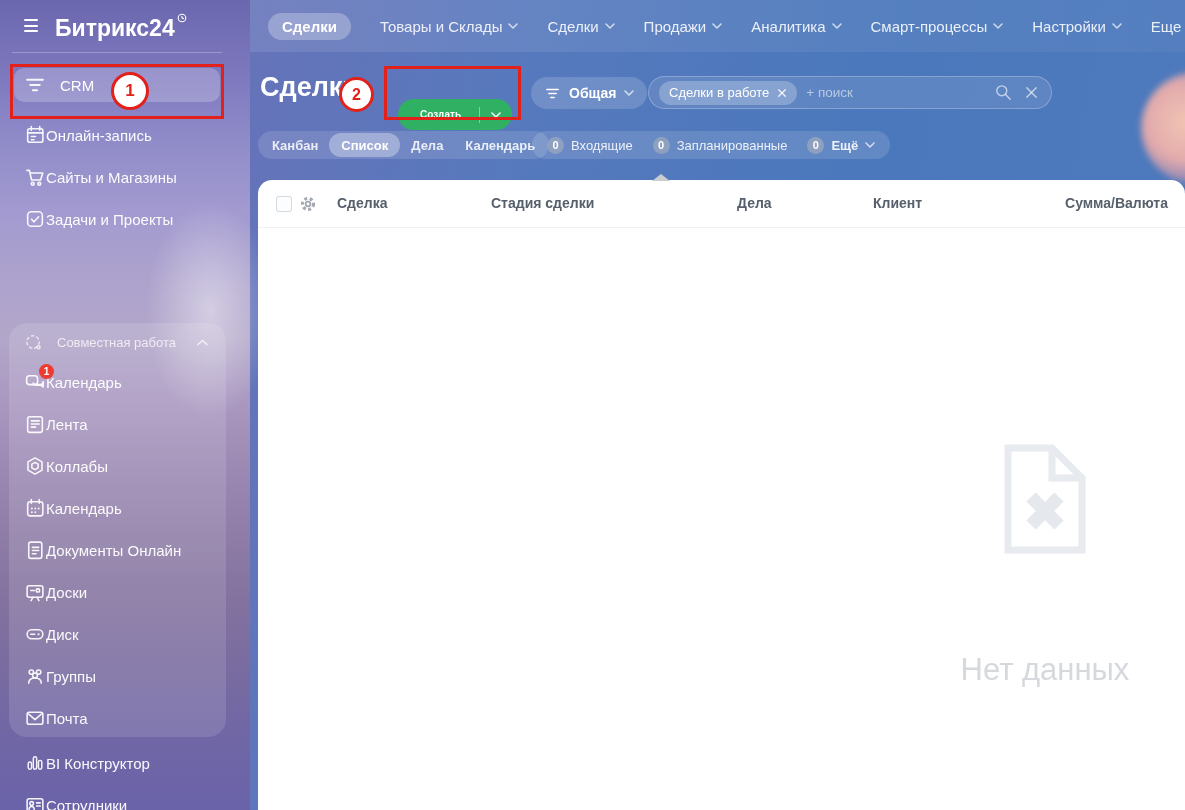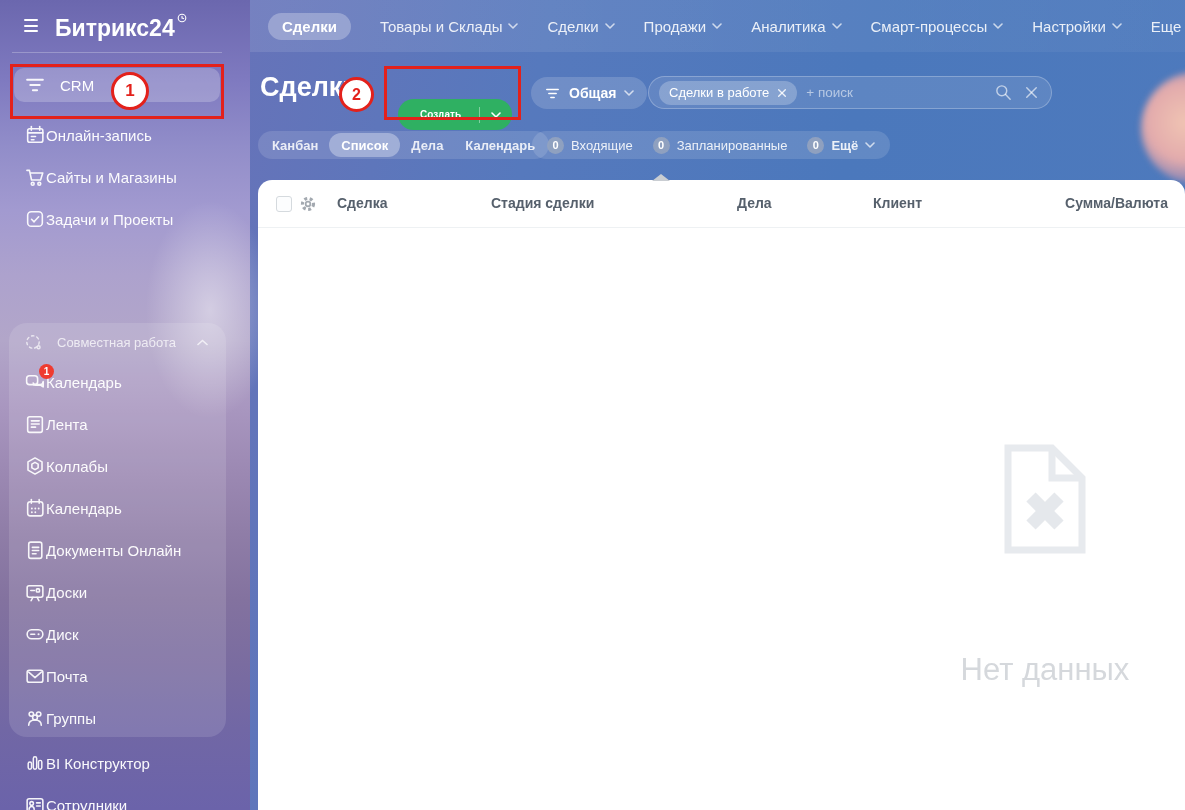--- a/index.html
+++ b/index.html
@@ -425,36 +425,36 @@
               <rect x="3" y="6.5" width="15" height="8.5" rx="4.2"></rect>
               <line x1="6.5" y1="10.75" x2="10.2" y2="10.75"></line>
               <circle cx="13.9" cy="10.75" r="1" fill="#fff" stroke="none"></circle>
             </svg>
         </span>
         <span>Диск</span>
       </div>
       <div class="sb-item">
         <span class="sb-icon">
           <svg viewBox="0 0 21 21">
-              <rect x="3" y="5" width="15" height="11.5" rx="2"></rect>
-              <polyline points="4.5,6.8 10.5,12 16.5,6.8"></polyline>
-            </svg>
-        </span>
-        <span>Почта</span>
-      </div>
-      <div class="sb-item">
-        <span class="sb-icon">
-          <svg viewBox="0 0 21 21">
               <circle cx="7" cy="6.8" r="2.1"></circle>
               <circle cx="14" cy="6.8" r="2.1"></circle>
               <circle cx="10.5" cy="10" r="2.3"></circle>
               <path d="M4.5,17.5 c0,-3.4 2.6,-5.1 6,-5.1 s6,1.7 6,5.1"></path>
             </svg>
         </span>
         <span>Группы</span>
+      </div>
+      <div class="sb-item">
+        <span class="sb-icon">
+          <svg viewBox="0 0 21 21">
+              <rect x="3" y="5" width="15" height="11.5" rx="2"></rect>
+              <polyline points="4.5,6.8 10.5,12 16.5,6.8"></polyline>
+            </svg>
+        </span>
+        <span>Почта</span>
       </div>
     </div>
 
     <div class="sb-list-bottom">
       <div class="sb-item">
         <span class="sb-icon">
           <svg viewBox="0 0 21 21" style="stroke-width:1.4">
               <rect x="4" y="9.5" width="3.2" height="7" rx="1.6"></rect>
               <rect x="8.9" y="4.5" width="3.2" height="12" rx="1.6"></rect>
               <rect x="13.8" y="8" width="3.2" height="8.5" rx="1.6"></rect>

